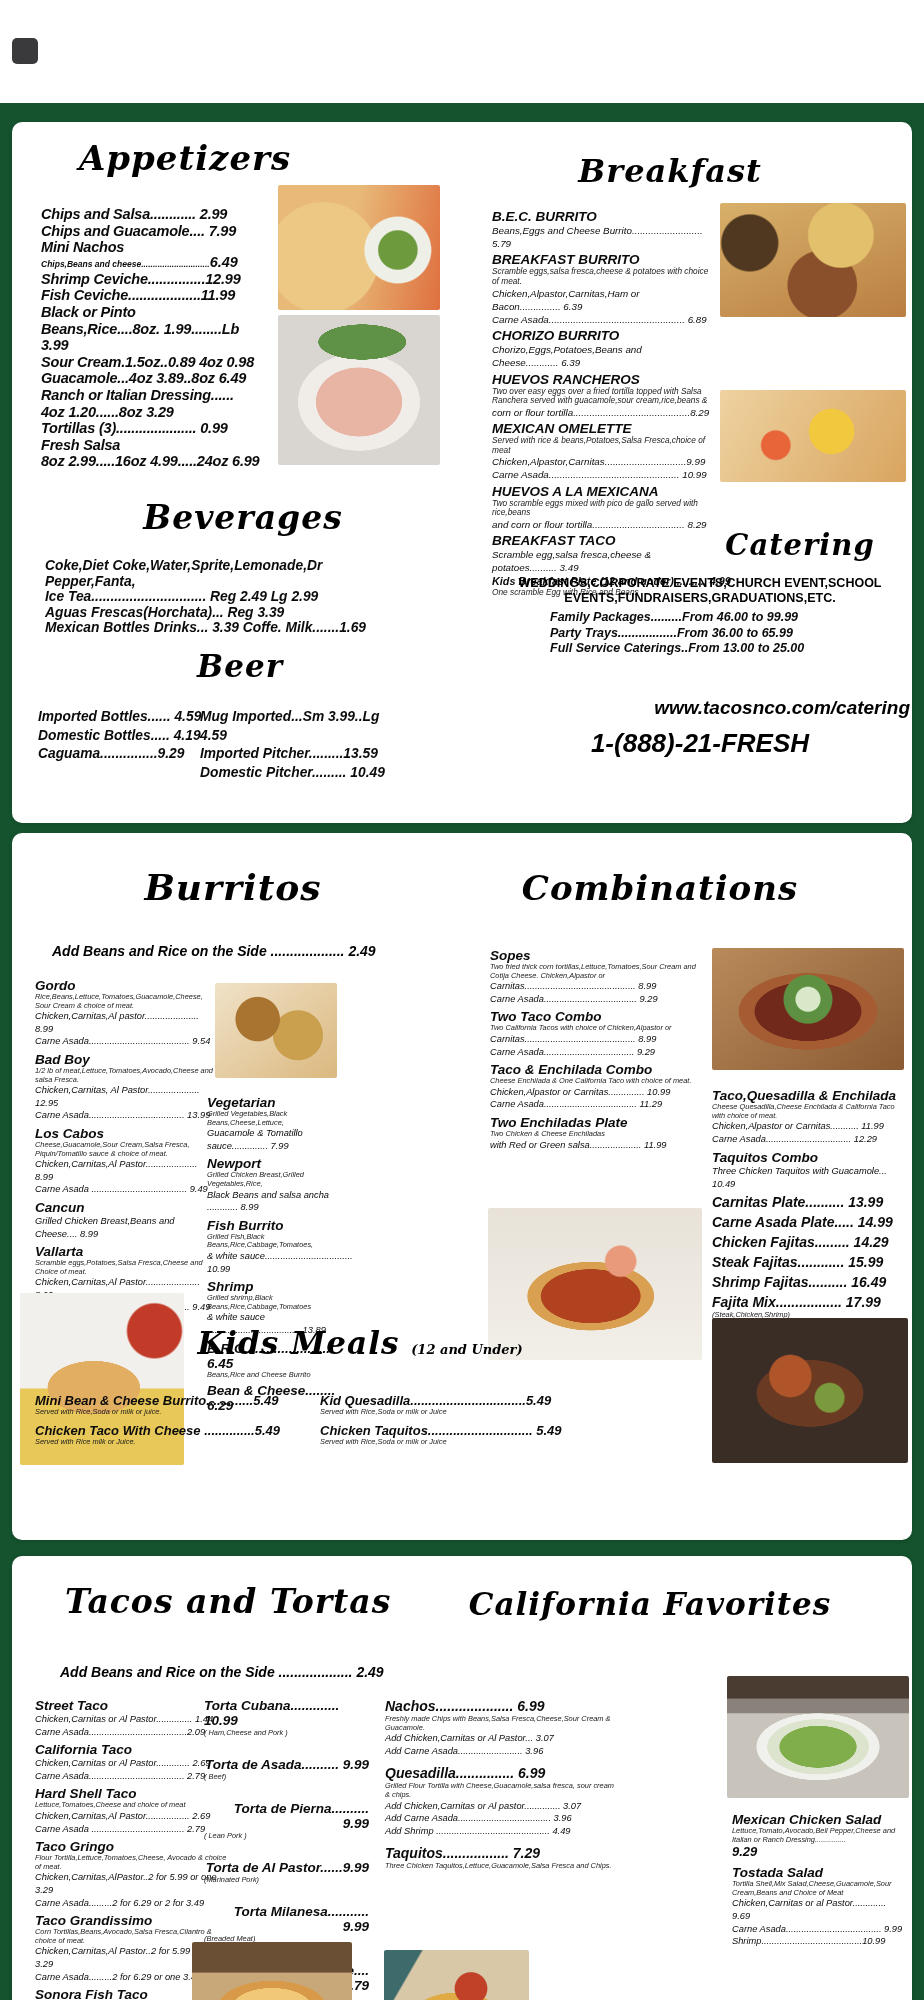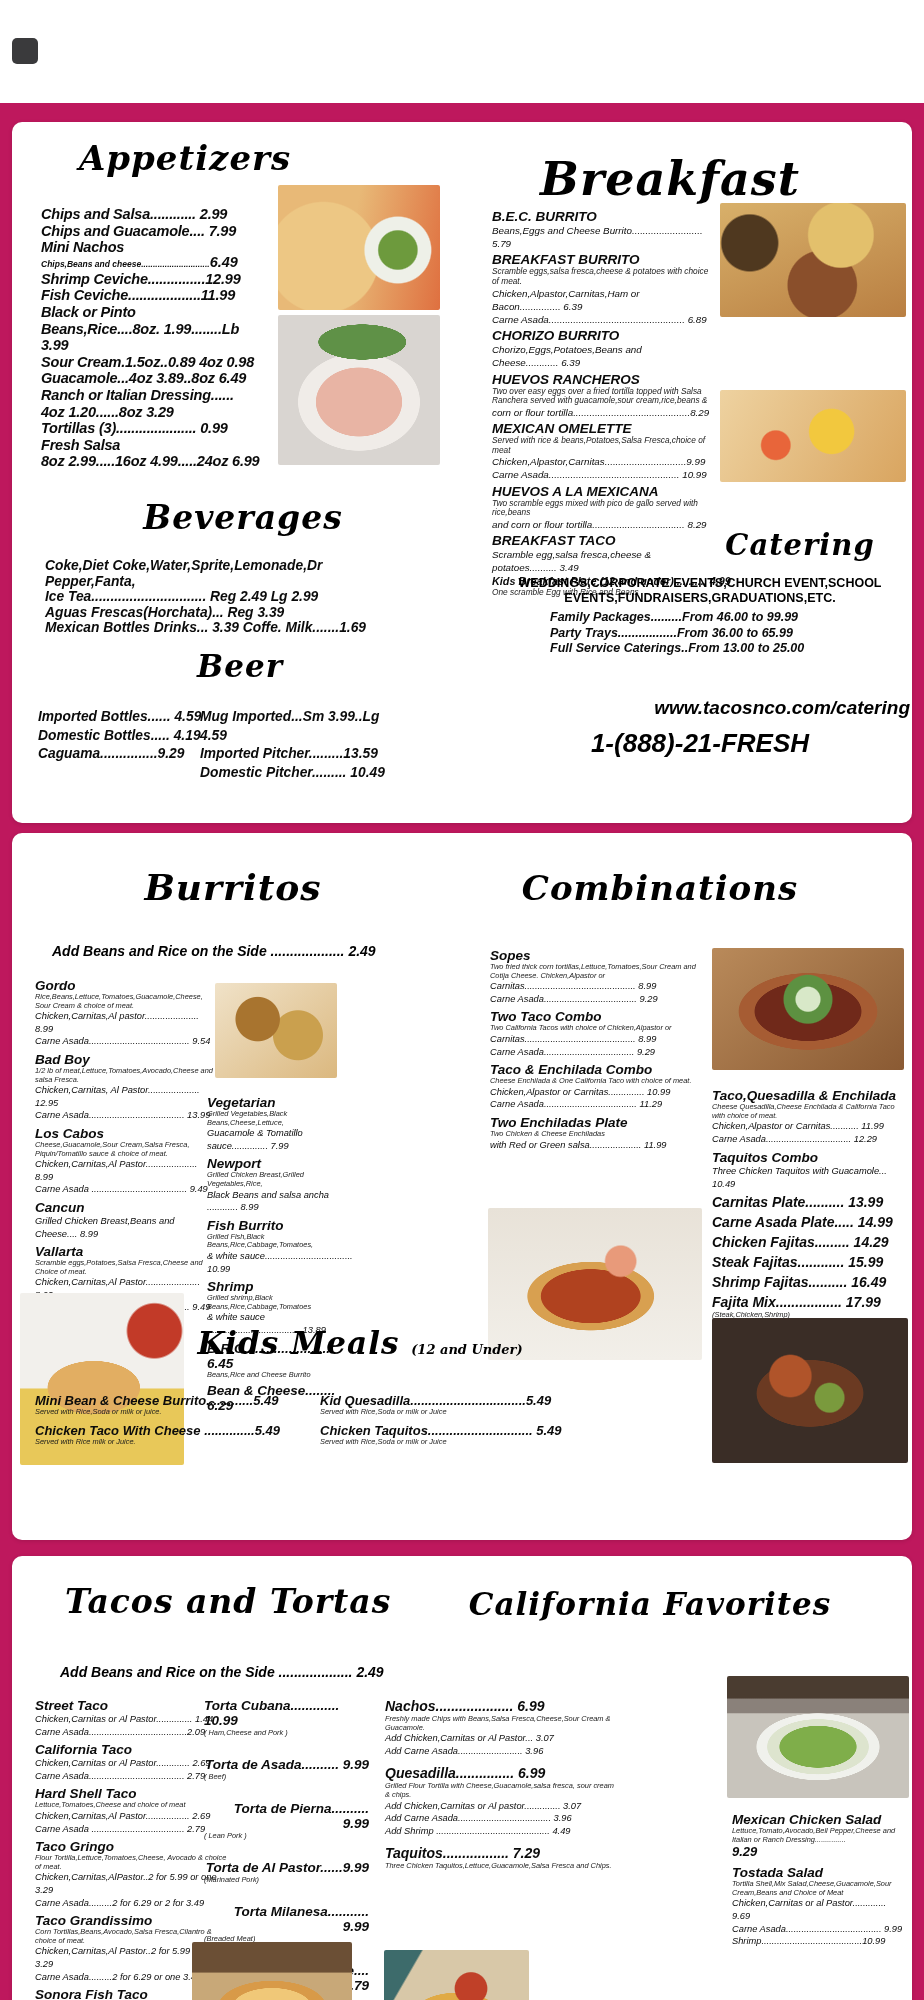--- a/index.html
+++ b/index.html
@@ -1,31 +1,31 @@
 <!DOCTYPE html>
 <html><head>
 <meta charset="utf-8">
 <style>
   * { margin:0; padding:0; box-sizing:border-box; }
   body { width:924px; height:2000px; overflow:hidden; background:#edeef0;
          font-family:"Liberation Sans", sans-serif; }
-  .screen { position:relative; width:924px; height:2000px; background:#be185d; overflow:hidden; }
+  .screen { position:relative; width:924px; height:2000px; background:#14532d; overflow:hidden; }
   .topbar { position:absolute; top:0; left:0; width:924px; height:103px; background:#ffffff; }
   .app-square { position:absolute; left:12px; top:38px; width:26px; height:26px; background:#3a3a3c; border-radius:5px; }
 
   .panel { position:absolute; left:12px; width:900px; background:#ffffff; border-radius:10px;
            box-shadow:0 1px 4px rgba(0,0,0,.14); overflow:hidden; }
   .panel1 { top:122px; height:701px; }
   .panel2 { top:833px; height:707px; }
   .panel3 { top:1556px; height:560px; }
 
   h1.script { position:absolute; font-family:"DejaVu Serif", serif; font-style:italic; font-weight:700;
               color:#000; text-align:center; letter-spacing:1px; white-space:nowrap; }
   .t-appetizers { left:20px;  top:16px;  width:306px; font-size:34px; }
-  .t-breakfast  { left:468px; top:30px;  width:380px; font-size:46px; }
+  .t-breakfast  { left:468px; top:30px;  width:380px; font-size:32px; }
   .t-beverages  { left:80px;  top:376px; width:302px; font-size:33px; }
   .t-beer       { left:128px; top:526px; width:200px; font-size:31px; }
   .t-catering   { left:638px; top:406px; width:300px; font-size:29px; }
   .t-burritos   { left:71px;  top:33px;  width:300px; font-size:36px; }
   .t-combinations { left:448px; top:35px; width:400px; font-size:34px; }
   .t-kids       { left:148px; top:492px; width:400px; font-size:31px; }
   .kids-sub     { font-size:13px; letter-spacing:0; }
   .t-tacostortas { left:53px; top:26px;  width:300px; font-size:33px; }
   .t-calfav     { left:438px; top:30px;  width:400px; font-size:31px; }
 

